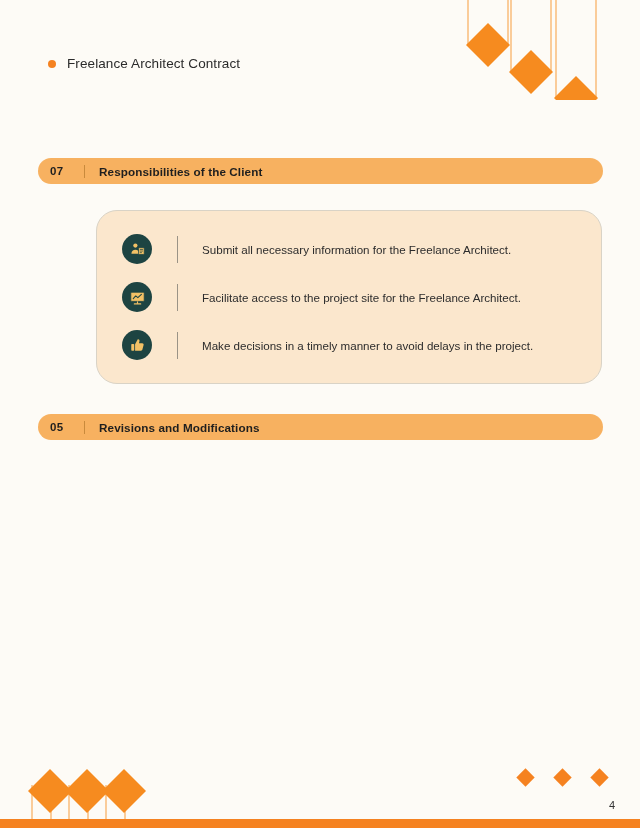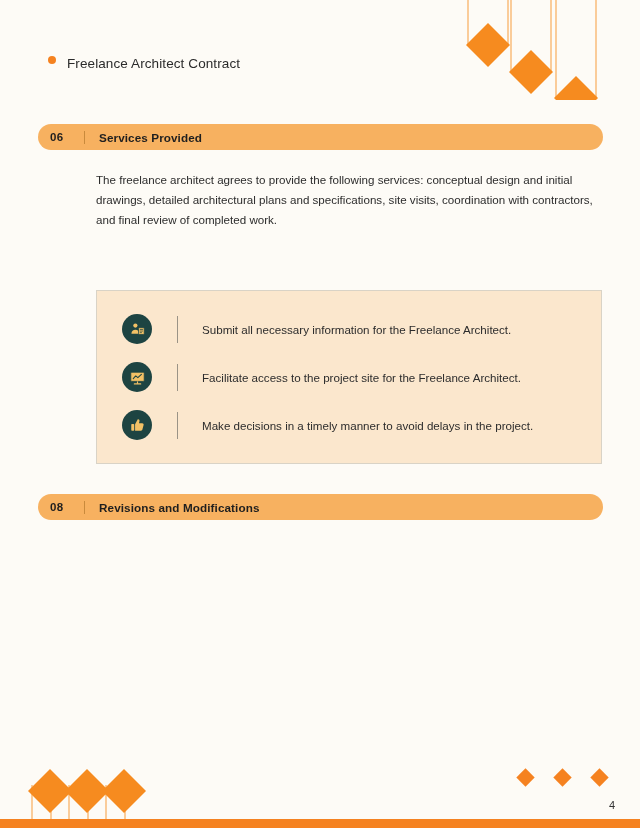--- a/index.html
+++ b/index.html
@@ -25,21 +25,21 @@
     height: 100px;
     pointer-events: none;
   }
 
   
   .doc-title-row {
     position: absolute;
     top: 56px;
     left: 48px;
     display: flex;
-    align-items: flex-start;
+    align-items: center;
     gap: 11px;
   }
   .title-bullet {
     width: 8px;
     height: 8px;
     border-radius: 50%;
     background: #F58220;
     flex: 0 0 auto;
   }
   .doc-title {
@@ -98,21 +98,21 @@
   .gap-after-para { height: 34px; }
   .gap-small { height: 30px; }
 
   
   .callout {
     margin: 26px 0 0 58px;
     width: 506px;
     box-sizing: border-box;
     background: #FBE7CD;
     border: 1px solid #D9D3C6;
-    border-radius: 0;
+    border-radius: 21px;
     padding: 14px 0 14px 0;
   }
   .callout-row {
     display: flex;
     align-items: center;
     height: 48px;
     padding-left: 25px;
   }
   .row-icon {
     width: 30px;
@@ -195,29 +195,28 @@
   </svg>
 </div>
 
 <div class="doc-title-row">
   <span class="title-bullet"></span>
   <span class="doc-title">Freelance Architect Contract</span>
 </div>
 
 <div class="content">
 
+
+  <div class="gap-after-para"></div>
+
   <div class="section-bar">
-    <span class="section-num">06</span>
+    <span class="section-num">07</span>
     <span class="section-sep"></span>
-    <span class="section-title">Services Provided</span>
+    <span class="section-title">Responsibilities of the Client</span>
   </div>
-  <p class="section-body">The freelance architect agrees to provide the following services: conceptual design and initial drawings, detailed architectural plans and specifications, site visits, coordination with contractors, and final review of completed work.</p>
-
-  <div class="gap-after-para"></div>
-
 
   <div class="callout">
 
     <div class="callout-row">
       <span class="row-icon">
         <svg width="17" height="17" viewBox="0 0 24 24">
           <circle cx="9" cy="6.5" r="3" fill="#F2C166"></circle>
           <path d="M3.4 18c0-3.3 2.5-5.6 5.6-5.6s5.6 2.3 5.6 5.6z" fill="#F2C166"></path>
           <rect x="13.5" y="9.5" width="8" height="9.5" rx="1" fill="#F2C166" stroke="#1D4442" stroke-width="1.1"></rect>
           <line x1="15.3" y1="12" x2="19.7" y2="12" stroke="#1D4442" stroke-width="1"></line>
@@ -252,21 +251,21 @@
       </span>
       <span class="row-divider"></span>
       <span class="row-text">Make decisions in a timely manner to avoid delays in the project.</span>
     </div>
 
   </div>
 
   <div class="gap-small"></div>
 
   <div class="section-bar">
-    <span class="section-num">08</span>
+    <span class="section-num">05</span>
     <span class="section-sep"></span>
     <span class="section-title">Revisions and Modifications</span>
   </div>
 
 </div>
 
 <div class="footer-left-deco">
   <svg width="200" height="60" viewBox="0 0 200 60">
     <line x1="32" y1="26" x2="32" y2="60" stroke="#F9C183" stroke-width="1.6"></line>
     <line x1="51" y1="26" x2="51" y2="60" stroke="#F9C183" stroke-width="1.6"></line>

